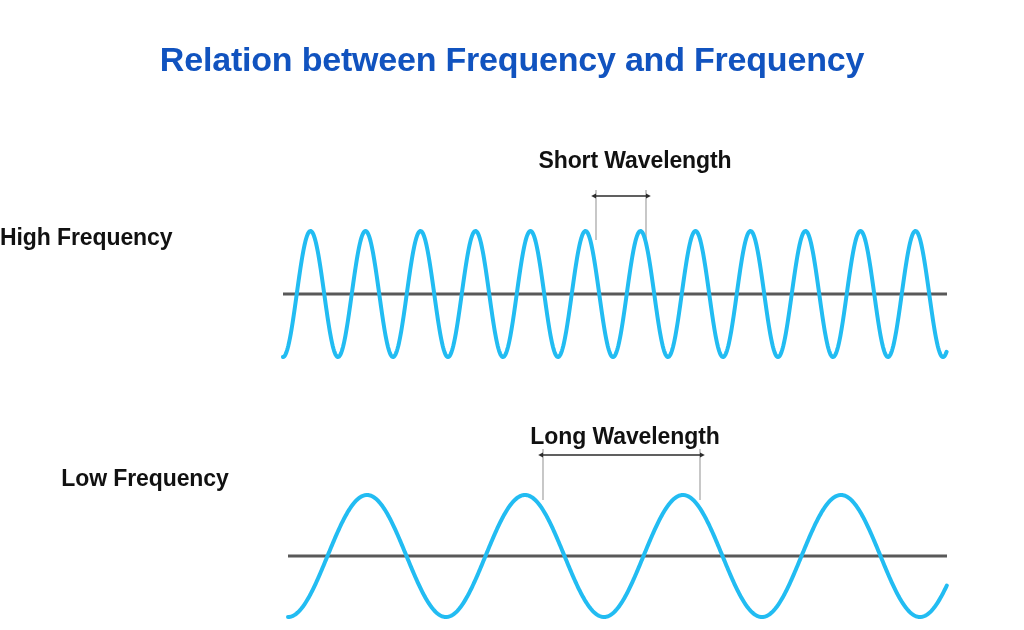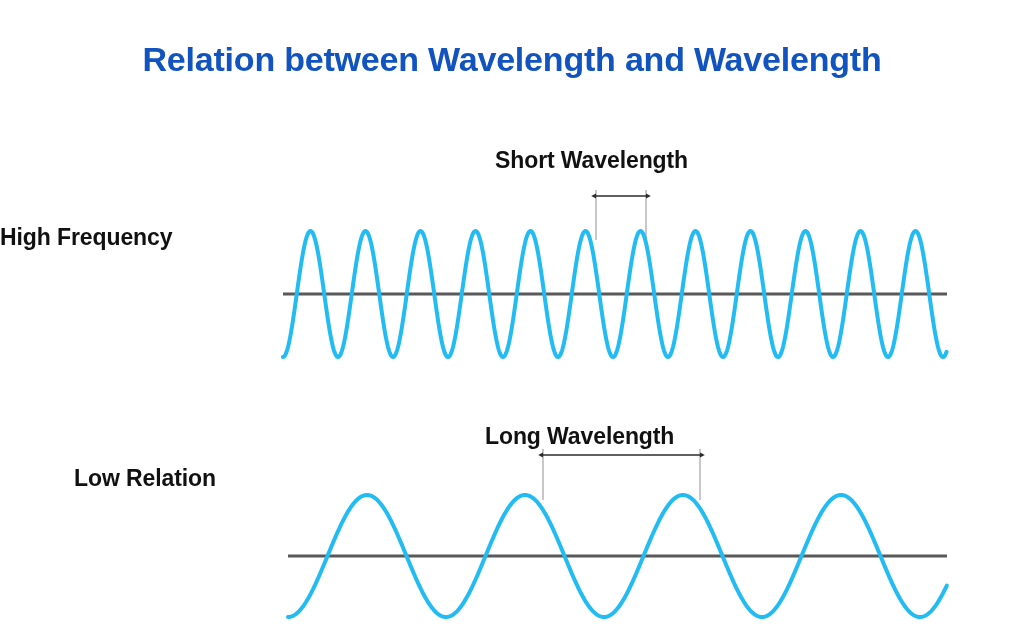--- a/index.html
+++ b/index.html
@@ -50,21 +50,21 @@
     text-align: center;
   }
 
   .wavelength-label {
     position: absolute;
     font-size: 23px;
     font-weight: bold;
     color: #111111;
     white-space: nowrap;
     letter-spacing: -0.1px;
-    text-align: left;
+    text-align: center;
   }
   #short-wavelength-label {
     left: 495px;
     top: 147px;
     width: 280px;
   }
   #long-wavelength-label {
     left: 485px;
     top: 423px;
     width: 280px;
@@ -75,27 +75,27 @@
     left: 0;
     top: 0;
     width: 1024px;
     height: 630px;
     overflow: visible;
   }
 </style>
 </head>
 <body>
 
-<div id="diagram-title">Relation between Wavelength and Wavelength</div>
+<div id="diagram-title">Relation between Frequency and Frequency</div>
 
 <div class="freq-label" id="high-frequency-label">High Frequency</div>
 
 <div class="wavelength-label" id="short-wavelength-label">Short Wavelength</div>
 
-<div class="freq-label" id="low-frequency-label">Low Relation</div>
+<div class="freq-label" id="low-frequency-label">Low Frequency</div>
 
 <div class="wavelength-label" id="long-wavelength-label">Long Wavelength</div>
 
 <svg class="wave-svg" id="wave-canvas" viewBox="0 0 1024 630">
   <defs>
     <marker id="arrowStart" markerWidth="7" markerHeight="7" refX="5.4" refY="3" orient="auto" markerUnits="userSpaceOnUse">
       <path d="M5.4,0.55 L0.6,3 L5.4,5.45 Z" fill="#2B2B2B"></path>
     </marker>
     <marker id="arrowEnd" markerWidth="7" markerHeight="7" refX="0.6" refY="3" orient="auto" markerUnits="userSpaceOnUse">
       <path d="M0.6,0.55 L5.4,3 L0.6,5.45 Z" fill="#2B2B2B"></path>

